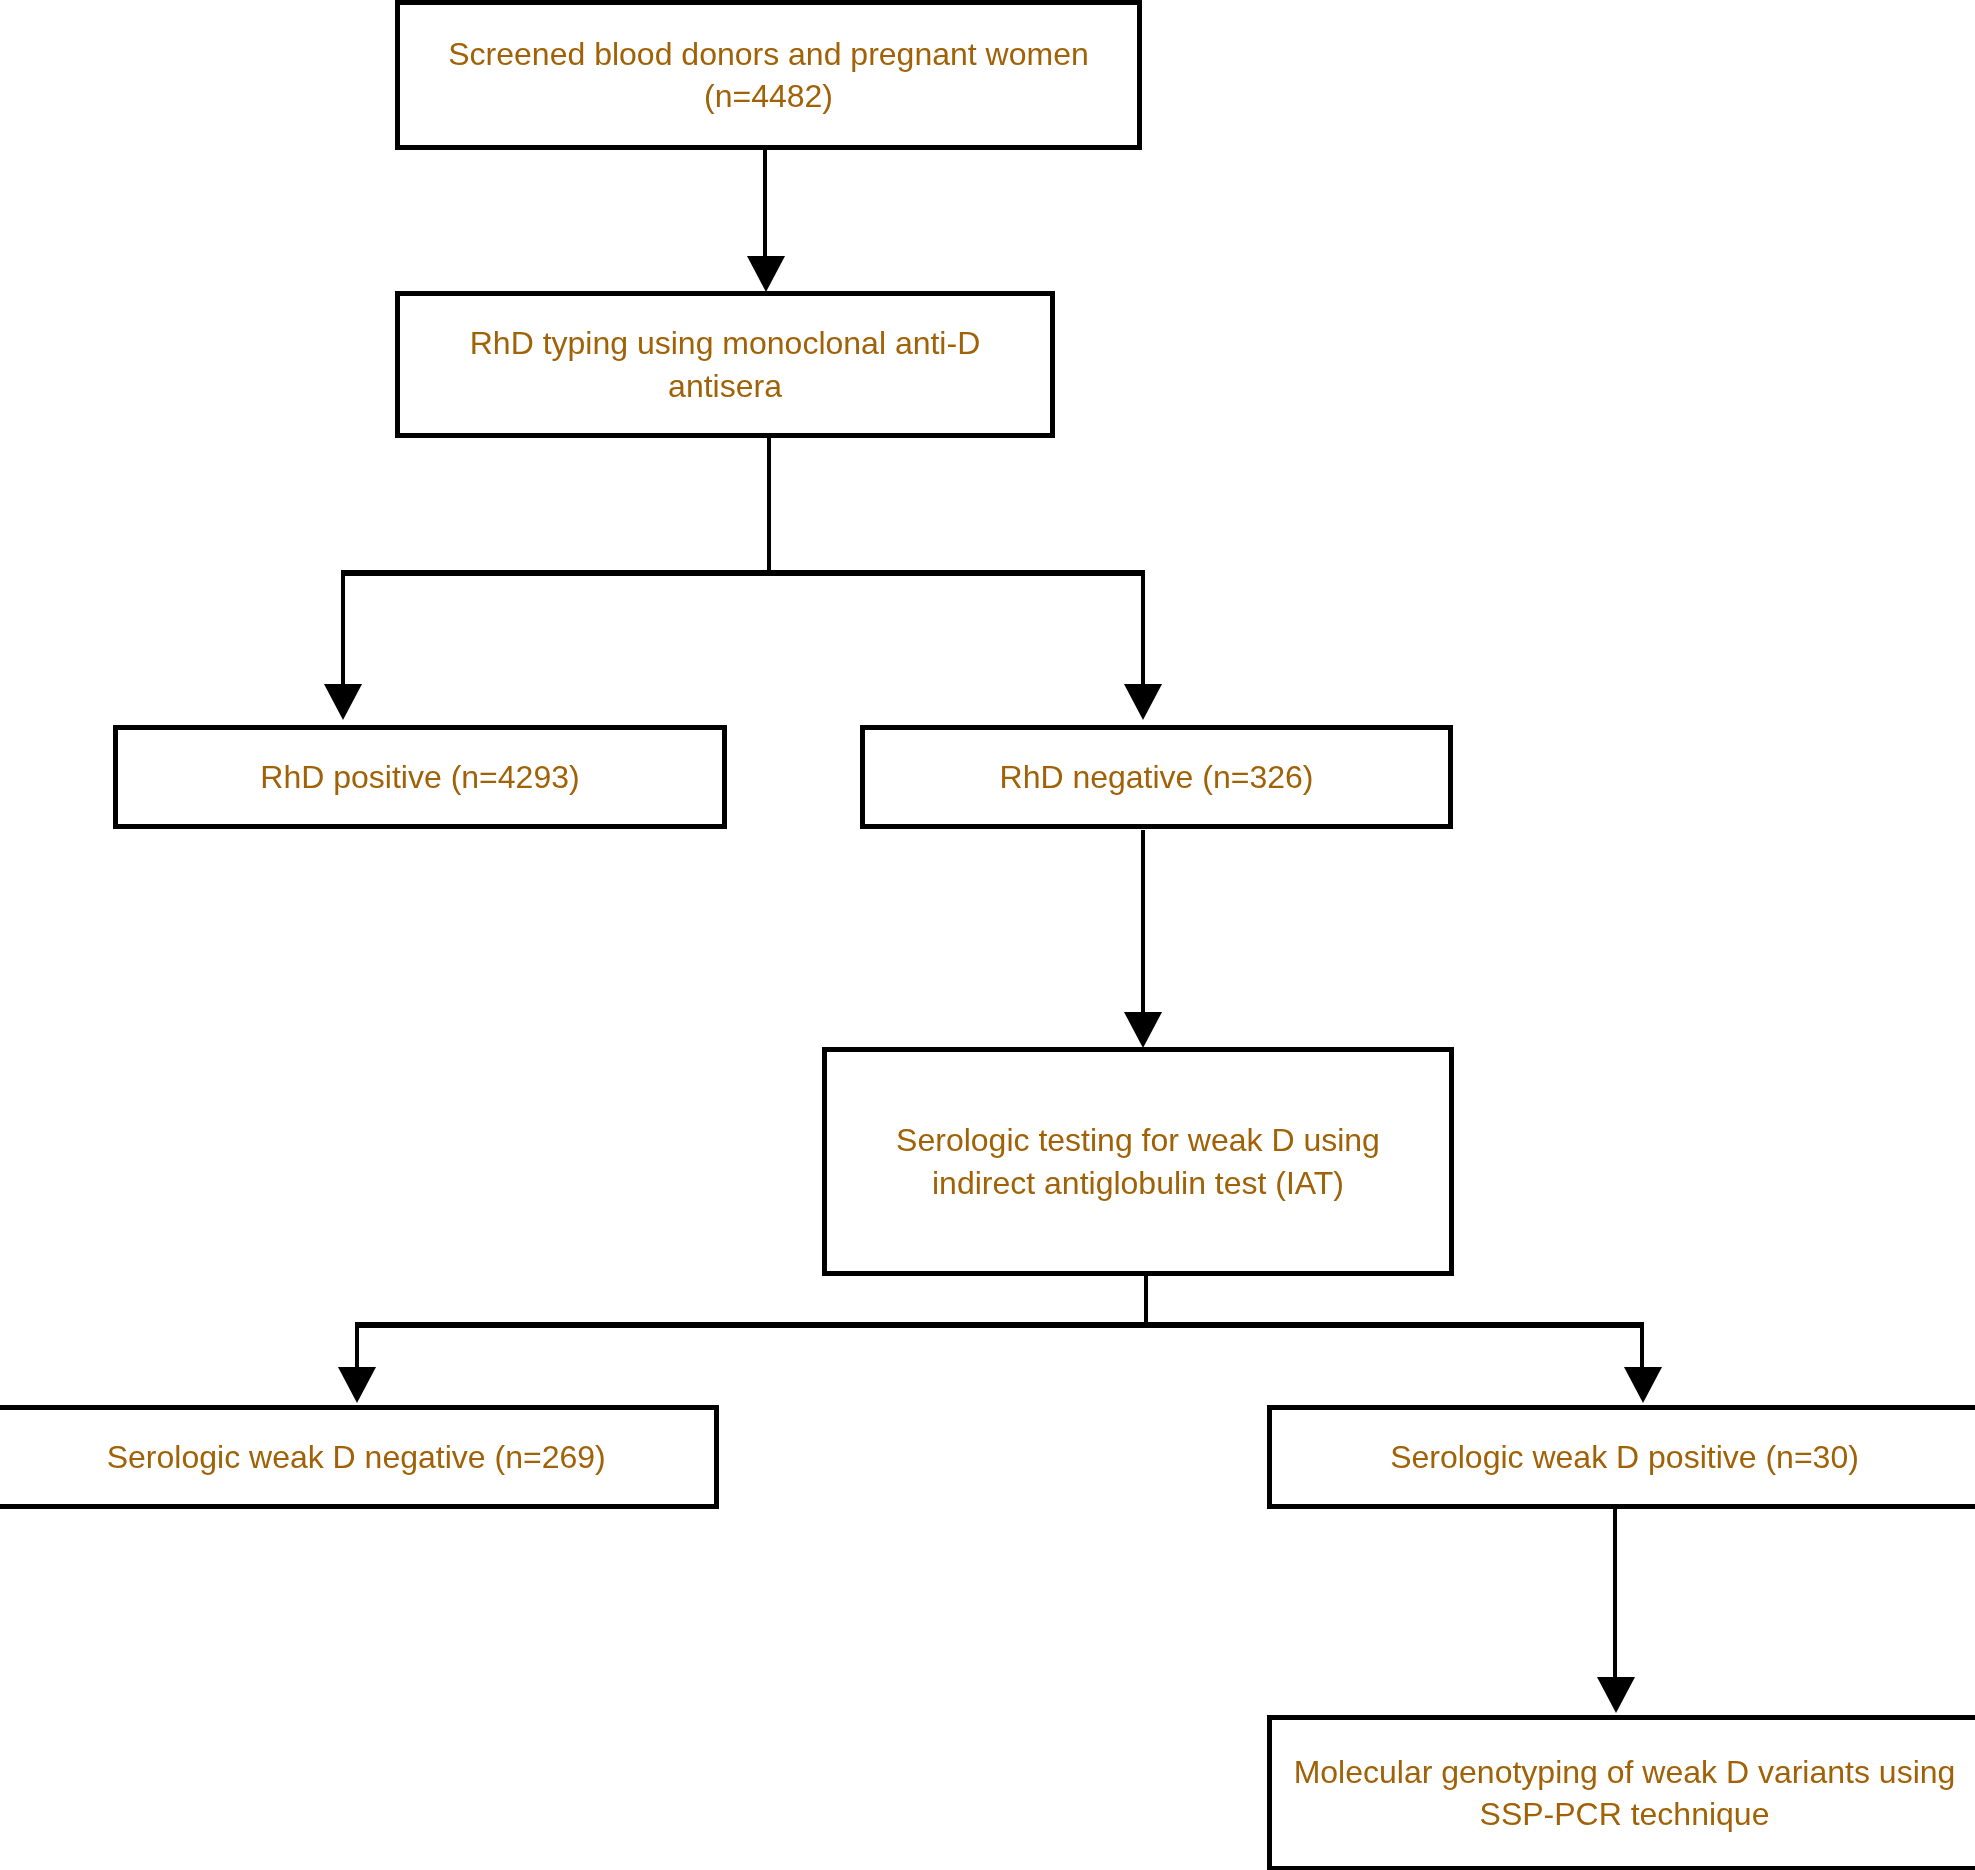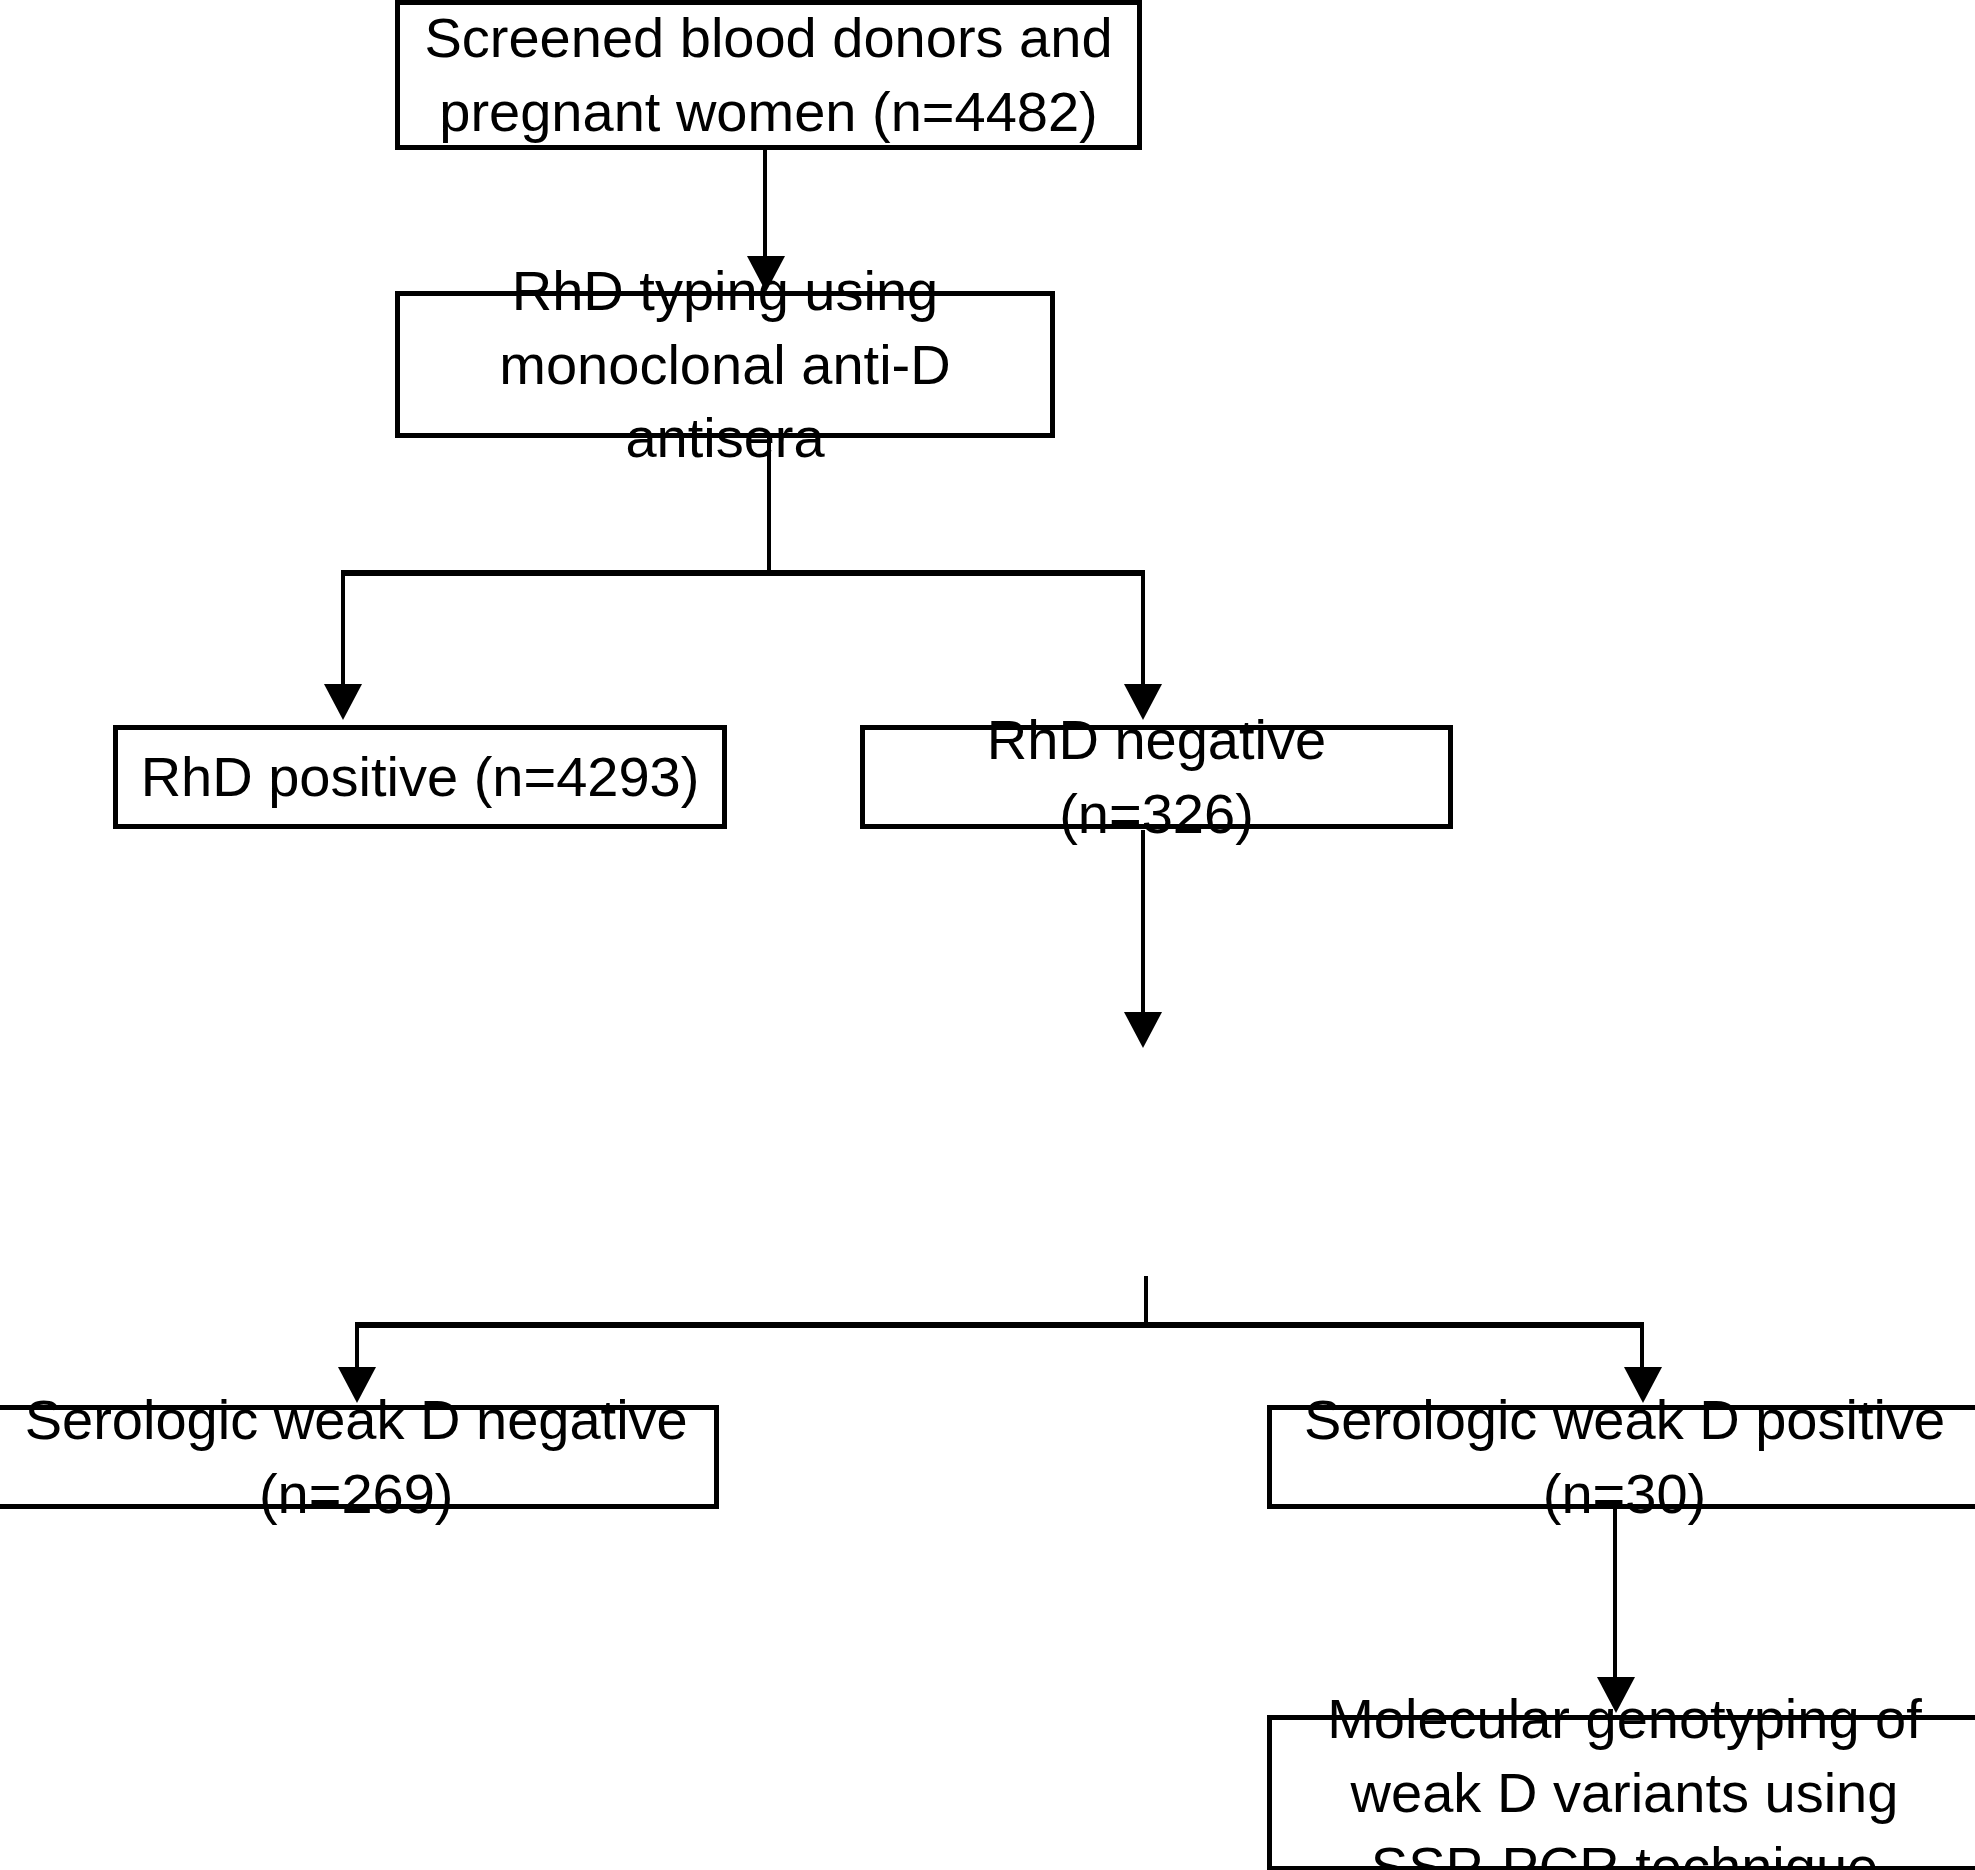--- a/index.html
+++ b/index.html
@@ -17,22 +17,22 @@
   }
   .node {
     position: absolute;
     box-sizing: border-box;
     border: 5.5px solid #000000;
     background: #ffffff;
     display: flex;
     align-items: center;
     justify-content: flex-start;
     text-align: center;
-    color: #000000;
-    font-size: 56px;
+    color: #a16207;
+    font-size: 32px;
     line-height: 1.32;
     padding: 8px 20.5px;
     z-index: 2;
   }
   .node .label {
     display: block;
     width: 100%;
   }
   
   .vline {
@@ -71,20 +71,23 @@
   </div>
 
   <div class="node" style="left:113px; top:725px; width:614px; height:104px;">
     <span class="label">RhD positive (n=4293)</span>
   </div>
 
   <div class="node" style="left:860px; top:725px; width:593px; height:104px;">
     <span class="label">RhD negative (n=326)</span>
   </div>
 
+  <div class="node" style="left:822px; top:1047px; width:632px; height:229px;">
+    <span class="label">Serologic testing for weak D using indirect antiglobulin test (IAT)</span>
+  </div>
 
   <div class="node" style="left:-6.3px; top:1405px; width:725px; height:104px;">
     <span class="label">Serologic weak D negative (n=269)</span>
   </div>
 
   <div class="node" style="left:1267px; top:1405px; width:715px; height:104px;">
     <span class="label">Serologic weak D positive (n=30)</span>
   </div>
 
   <div class="node" style="left:1267px; top:1715px; width:715px; height:156px;">

